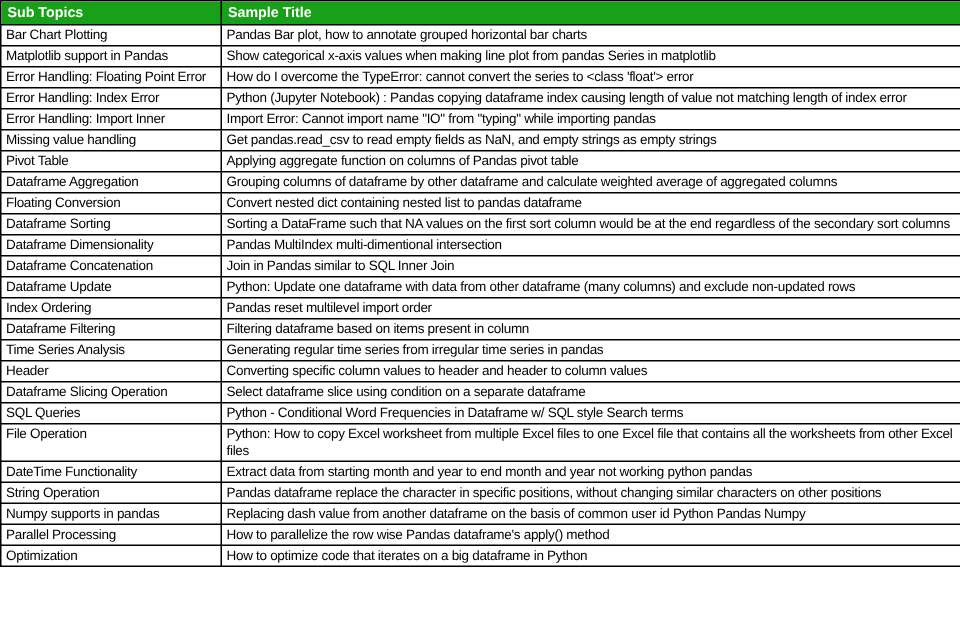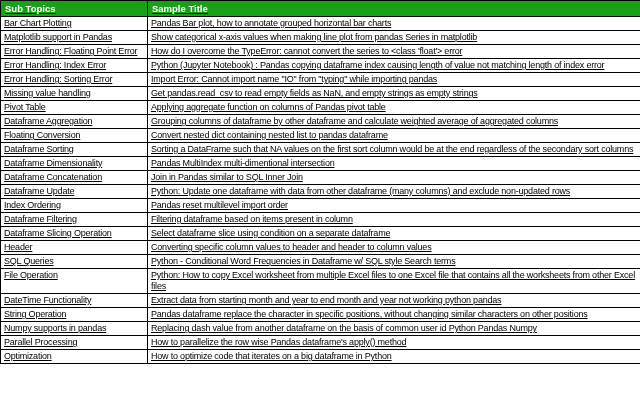--- a/index.html
+++ b/index.html
@@ -11,21 +11,20 @@
   }
   * { box-sizing: border-box; }
   body {
     margin: 0;
     background: #ffffff;
     font-family: "Liberation Sans", sans-serif;
     color: var(--text);
   }
   .page {
     width: 592px;
-    text-decoration: underline;
   }
   table.topics-table {
     border-collapse: collapse;
     width: 640px;
     table-layout: fixed;
     background: var(--row-bg);
   }
   table.topics-table th,
   table.topics-table td {
     border: 1px solid var(--border);
@@ -78,21 +77,21 @@
     <td>Error Handling: Floating Point Error</td>
     <td>How do I overcome the TypeError: cannot convert the series to &lt;class 'float'&gt; error</td>
   </tr>
 
   <tr>
     <td>Error Handling: Index Error</td>
     <td>Python (Jupyter Notebook) : Pandas copying dataframe index causing length of value not matching length of index error</td>
   </tr>
 
   <tr>
-    <td>Error Handling: Sorting Error</td>
+    <td>Error Handling: Import Inner</td>
     <td>Import Error: Cannot import name "IO" from "typing" while importing pandas</td>
   </tr>
 
   <tr>
     <td>Missing value handling</td>
     <td>Get pandas.read_csv to read empty fields as NaN, and empty strings as empty strings</td>
   </tr>
 
   <tr>
     <td>Pivot Table</td>
@@ -132,29 +131,33 @@
   <tr>
     <td>Index Ordering</td>
     <td>Pandas reset multilevel import order</td>
   </tr>
 
   <tr>
     <td>Dataframe Filtering</td>
     <td>Filtering dataframe based on items present in column</td>
   </tr>
 
-
   <tr>
-    <td>Dataframe Slicing Operation</td>
-    <td>Select dataframe slice using condition on a separate dataframe</td>
+    <td>Time Series Analysis</td>
+    <td>Generating regular time series from irregular time series in pandas</td>
   </tr>
 
   <tr>
     <td>Header</td>
     <td>Converting specific column values to header and header to column values</td>
+  </tr>
+
+  <tr>
+    <td>Dataframe Slicing Operation</td>
+    <td>Select dataframe slice using condition on a separate dataframe</td>
   </tr>
 
   <tr>
     <td>SQL Queries</td>
     <td>Python - Conditional Word Frequencies in Dataframe w/ SQL style Search terms</td>
   </tr>
 
   <tr>
     <td>File Operation</td>
     <td>Python: How to copy Excel worksheet from multiple Excel files to one Excel file that contains all the worksheets from other Excel files</td>

